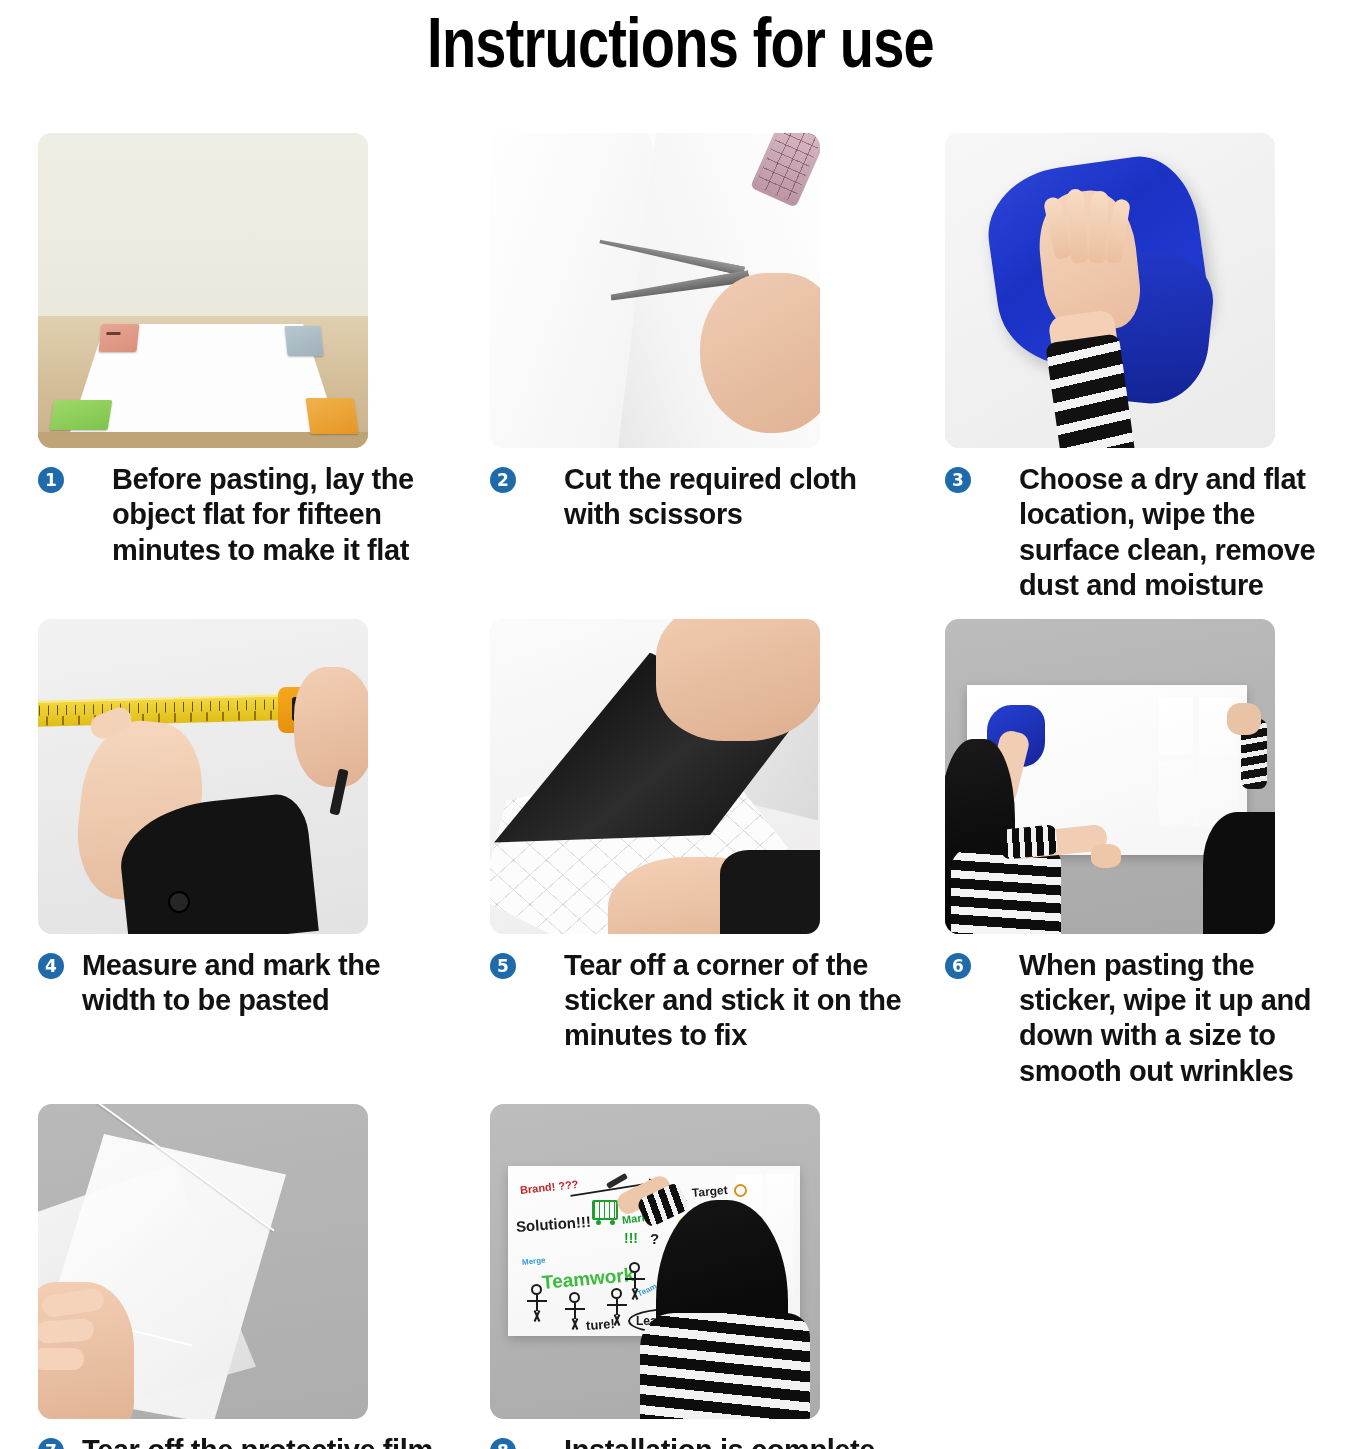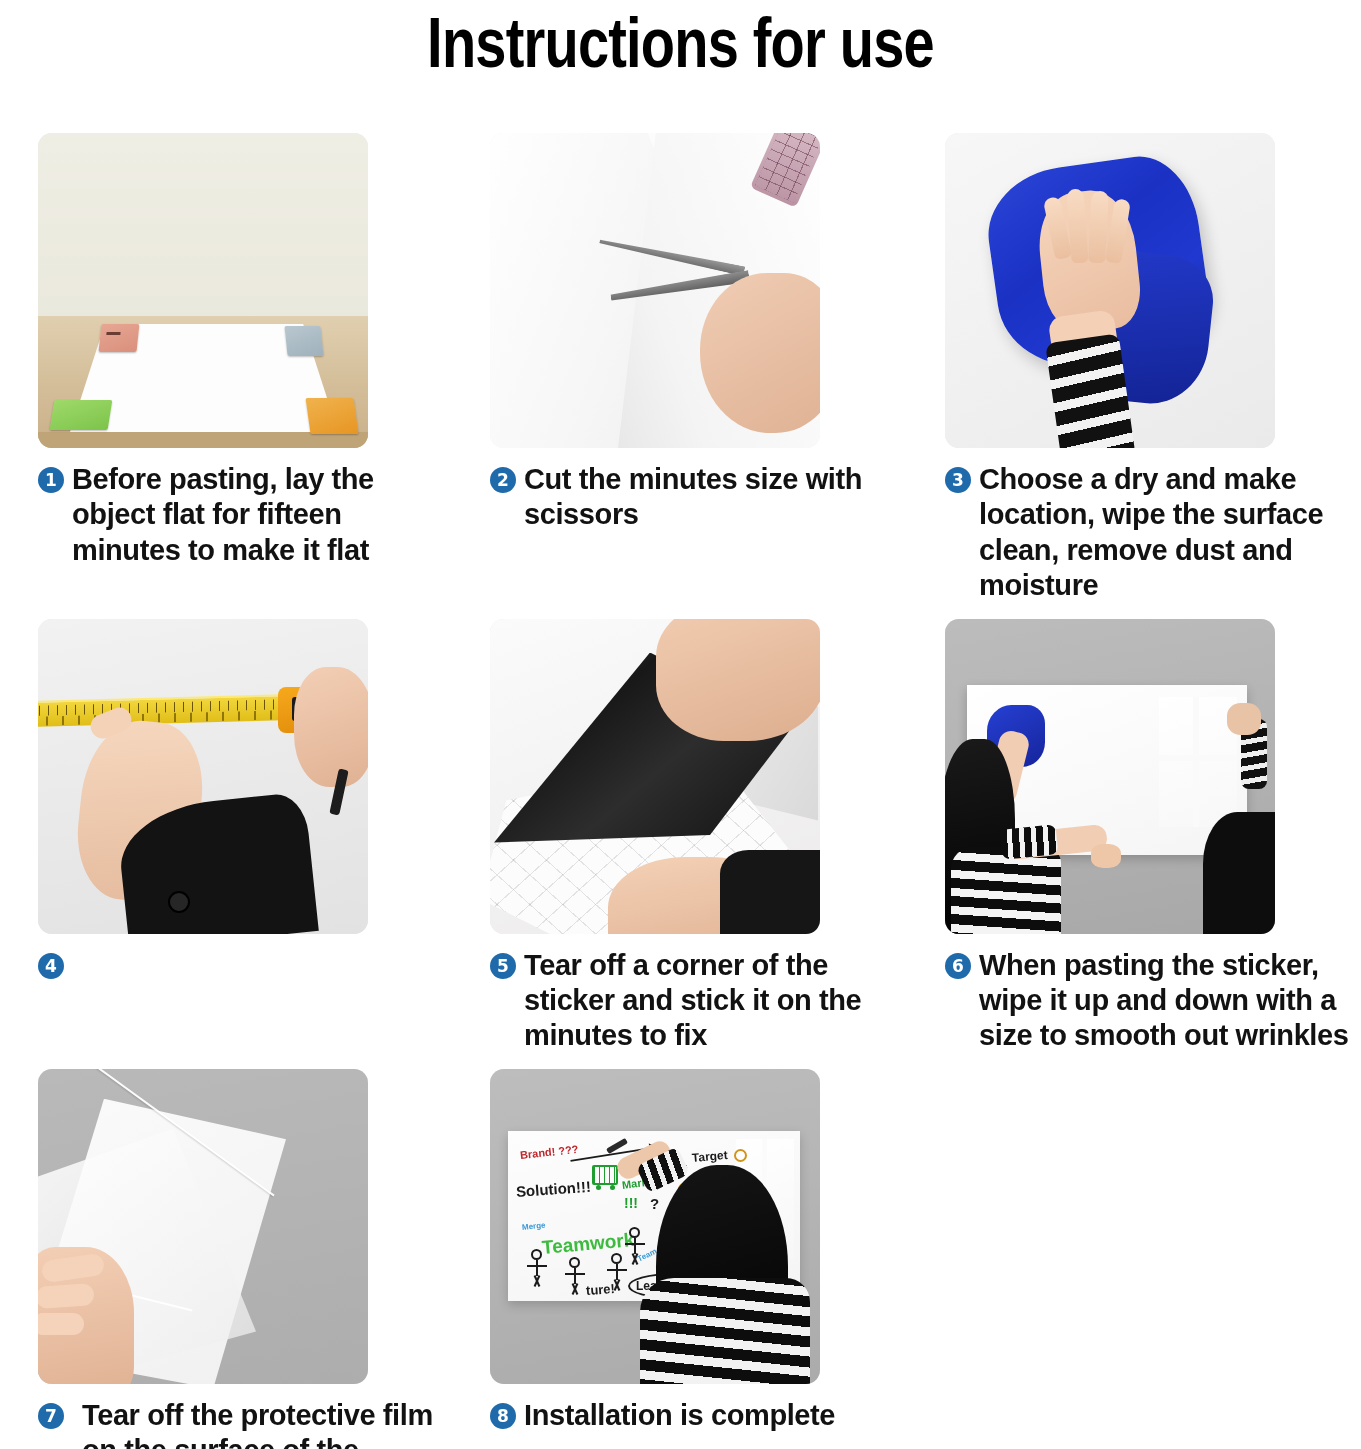--- a/index.html
+++ b/index.html
@@ -79,20 +79,21 @@
     margin-top: 5px;
     font-family: "DejaVu Sans", sans-serif;
   }
   .caption-text {
     font-family: "Liberation Sans", sans-serif;
     font-weight: bold;
     font-size: 29px;
     line-height: 1.22;
     color: #121212;
     letter-spacing: -0.4px;
+    margin-left: 40px;
   }
   .cap-indent .caption-text { margin-left: 10px; }
 
   
   .p1-wall { position:absolute; inset:0; background:linear-gradient(180deg,#efeee4 0%,#e7e5d8 100%); }
   .p1-table {
     position:absolute; left:0; right:0; bottom:0; height:132px;
     background:linear-gradient(180deg,#e0cfb0 0%,#d3bd98 55%,#c9b089 100%);
   }
   .p1-tableedge { position:absolute; left:0; right:0; bottom:0; height:16px; background:#bfa477; }
@@ -323,59 +324,60 @@
       <div class="p2-ruler"></div>
       <div class="p2-blade1"></div>
       <div class="p2-blade2"></div>
       <div class="p2-pivot"></div>
       <div class="p2-handle1"></div>
       <div class="p2-handle2"></div>
       <div class="p2-hand"></div>
     </div>
     <div class="caption">
       <div class="badge">2</div>
-      <div class="caption-text">Cut the minutes size with scissors</div>
+      <div class="caption-text">Cut the required cloth with scissors</div>
     </div>
   </div>
 
   <div class="step-cell col3">
     <div class="photo c3">
       <div class="p3-bg"></div>
       <div class="p3-cloth"></div>
       <div class="p3-cloth2"></div>
       <div class="p3-hand"></div>
       <div class="p3-f" style="left:104px;top:64px;width:17px;height:62px;transform:rotate(-12deg);"></div>
       <div class="p3-f" style="left:124px;top:56px;width:17px;height:74px;transform:rotate(-4deg);"></div>
       <div class="p3-f" style="left:145px;top:58px;width:17px;height:72px;transform:rotate(3deg);"></div>
       <div class="p3-f" style="left:165px;top:66px;width:16px;height:64px;transform:rotate(9deg);"></div>
       <div class="p3-arm"></div>
       <div class="p3-sleeve"></div>
     </div>
     <div class="caption">
       <div class="badge">3</div>
-      <div class="caption-text">Choose a dry and make location, wipe the surface clean, remove dust and moisture</div>
+      <div class="caption-text">Choose a dry and flat location, wipe the surface clean, remove dust and moisture</div>
     </div>
   </div>
 
   <div class="step-cell col1 cap-indent">
     <div class="photo">
       <div class="p4-bg"></div>
       <div class="p4-tape">
         <div class="p4-tapeN"></div>
       </div>
       <div class="p4-case"></div>
       <div class="p4-hand2"></div>
       <div class="p4-pen"></div>
       <div class="p4-hand1"></div>
       <div class="p4-thumb"></div>
       <div class="p4-sleeve"></div>
       <div class="p4-btn"></div>
     </div>
     <div class="caption">
       <div class="badge">4</div>
+      <div class="caption-text">Measure and mark the width to be pasted</div>
     </div>
   </div>
 
   <div class="step-cell col2">
     <div class="photo c2">
       <div class="p5-bg"></div>
       <div class="p5-white-under"></div>
       <div class="p5-liner"></div>
       <div class="p5-black"></div>
       <div class="p5-hand1"></div>

